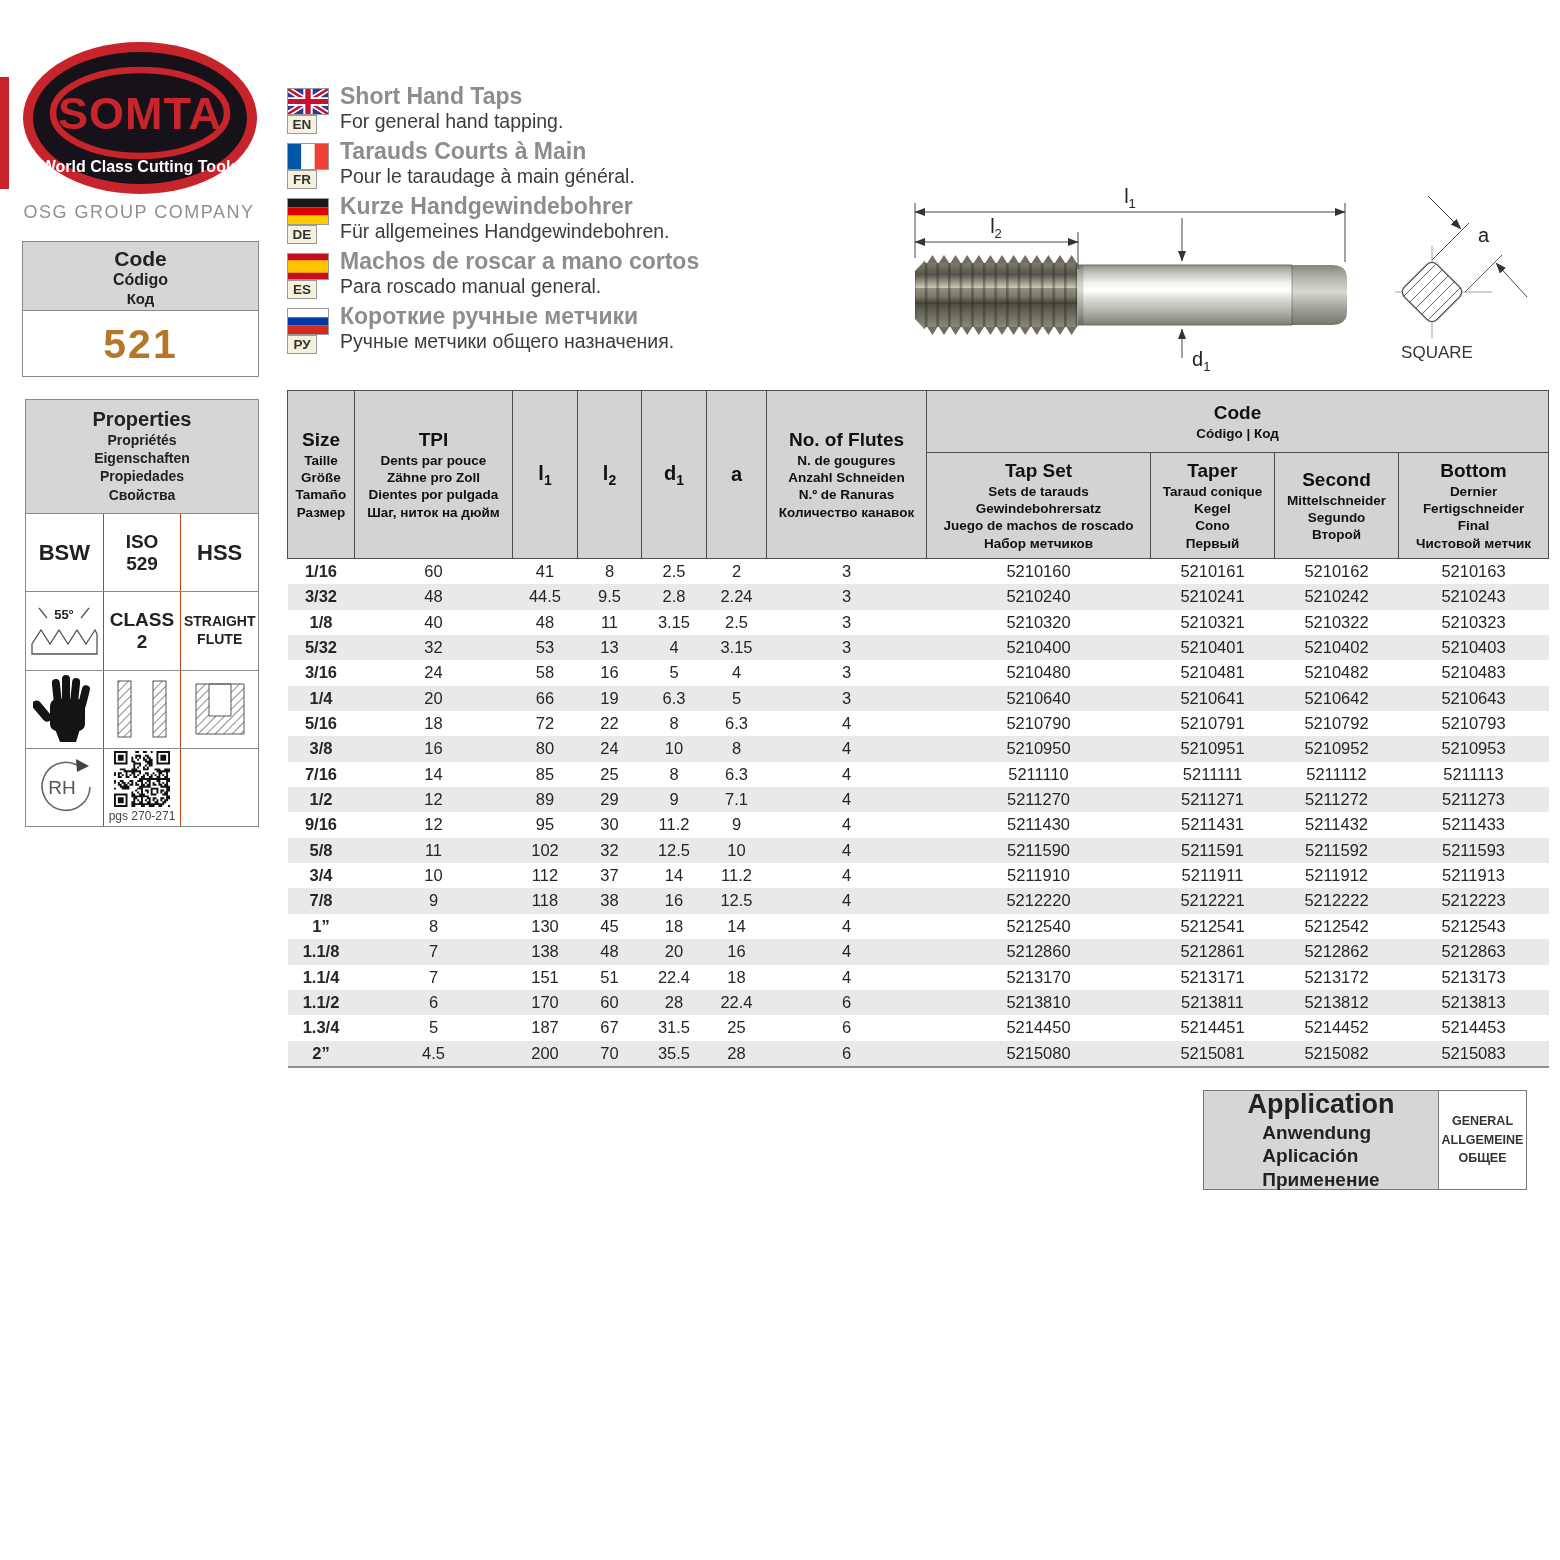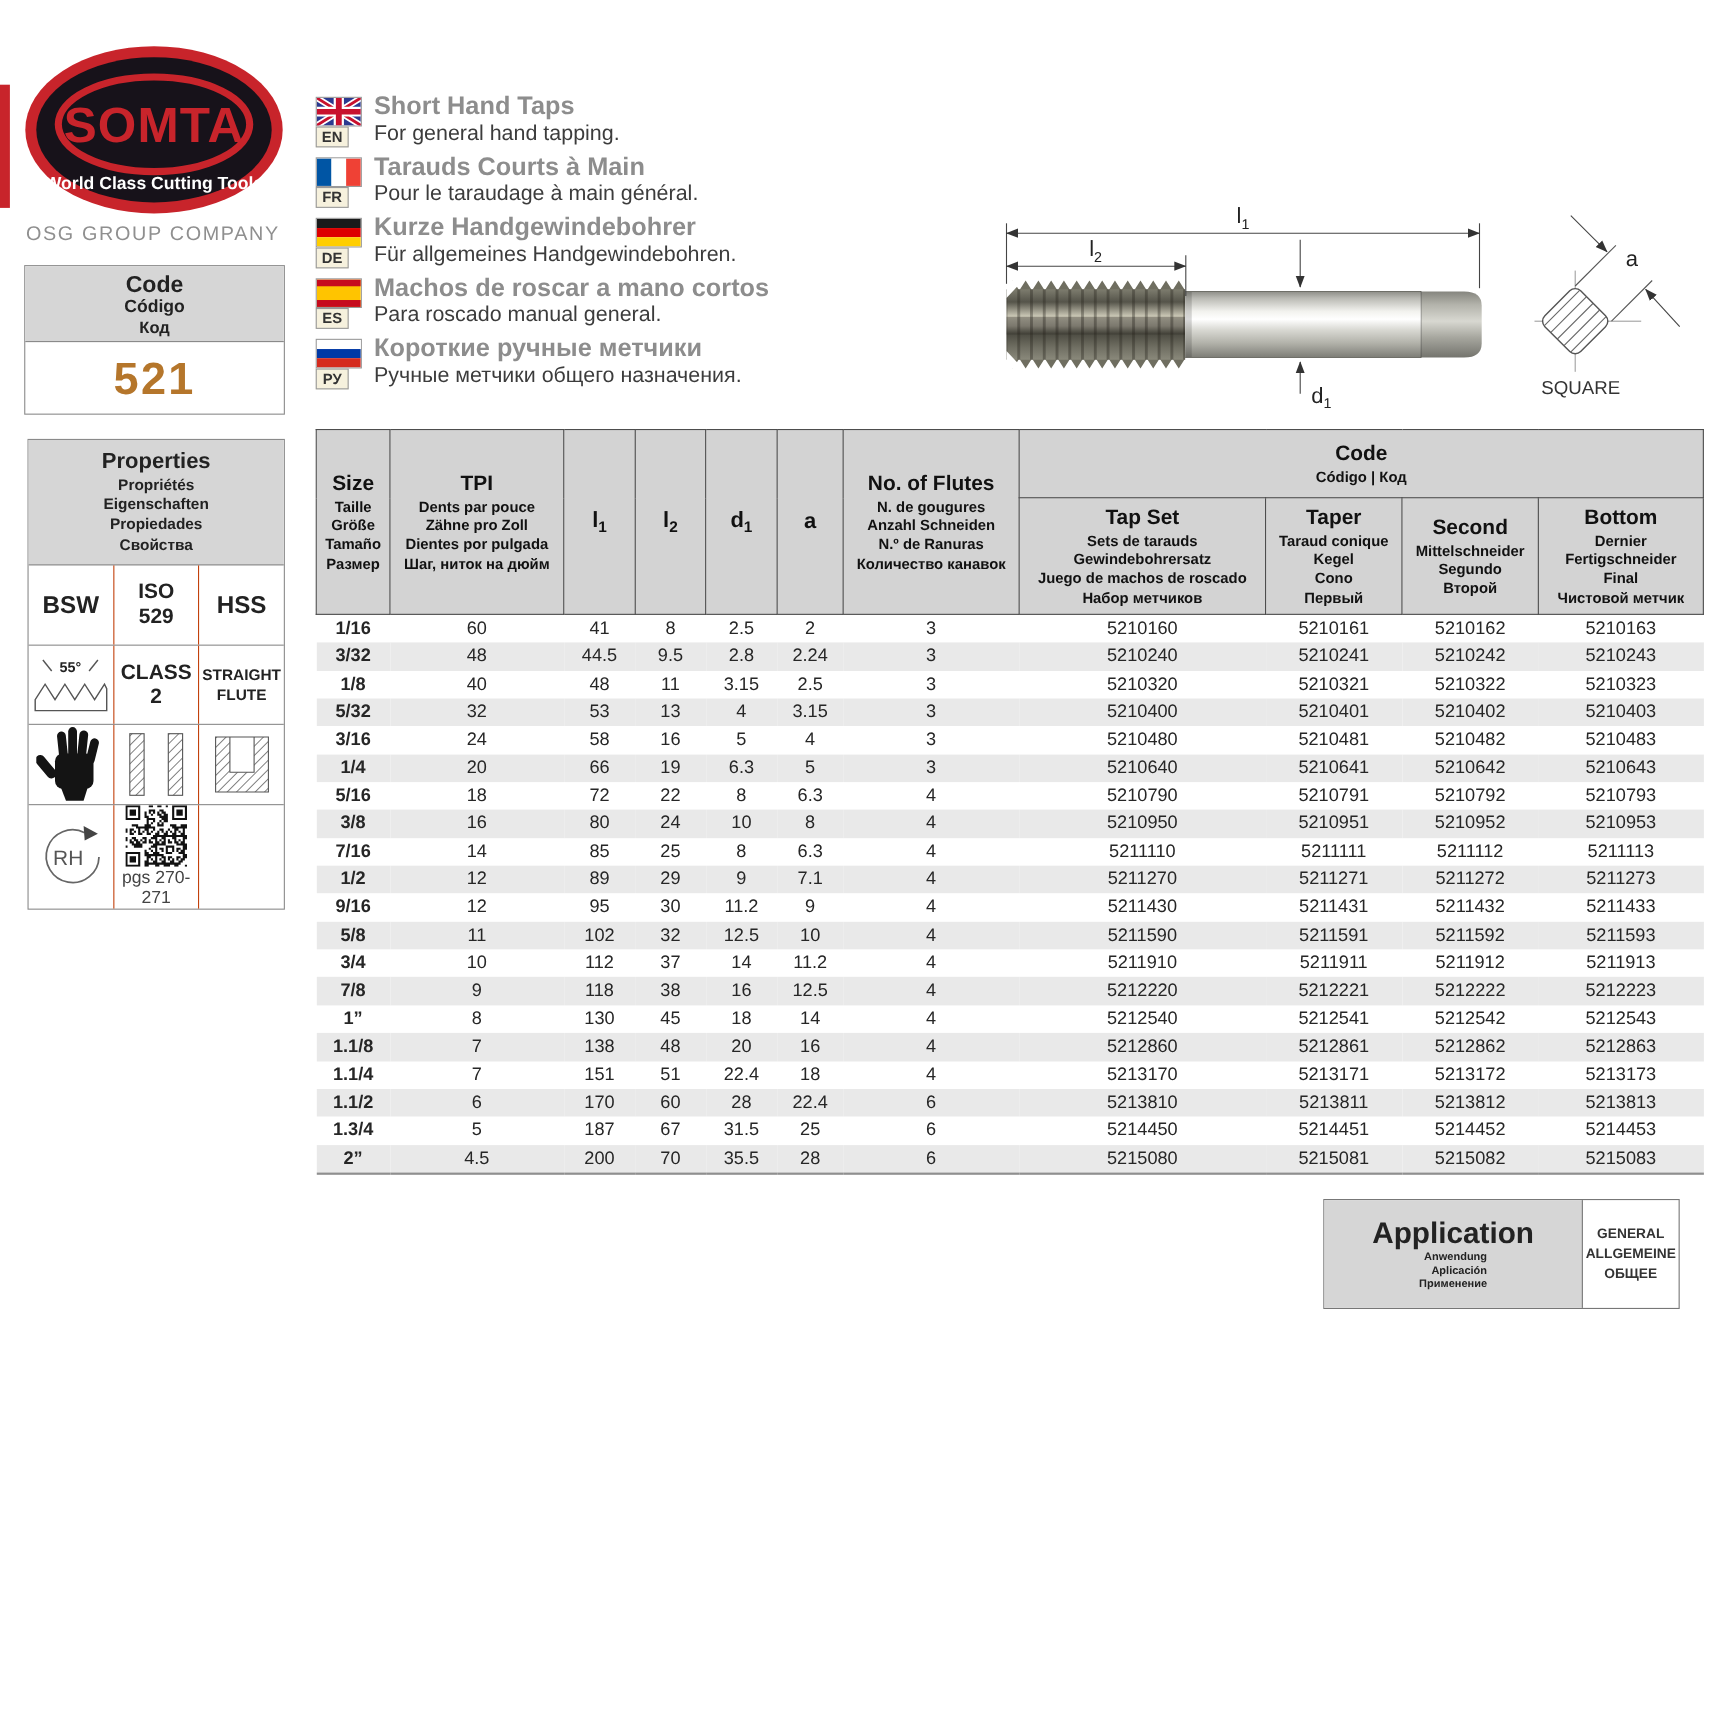--- a/index.html
+++ b/index.html
@@ -38,21 +38,21 @@
   .props-subs { font-size:14px; font-weight:bold; line-height:1.3; white-space:pre-line; }
   .props-grid { flex:1; display:flex; flex-direction:column; }
   .props-row { flex:1; display:flex; border-bottom:1px solid #8a8a8a; }
   .props-row:last-child { border-bottom:none; }
   .props-cell { flex:1; border-right:1px solid #c2410c; display:flex; flex-direction:column;
     align-items:center; justify-content:center; text-align:center; }
   .props-cell:last-child { border-right:none; }
   .pc-big { font-size:22px; font-weight:bold; }
   .pc-two { font-size:19px; font-weight:bold; line-height:1.15; white-space:pre-line; }
   .pc-small { font-size:14px; font-weight:bold; line-height:1.25; white-space:pre-line; }
-  .qr-caption { font-size:16px; color:#444; margin-top:2px; }
+  .qr-caption { font-size:12px; color:#444; margin-top:2px; }
 
   
   .langs { left:287px; top:86px; width:680px; height:280px; }
   .lang-block { position:absolute; left:0; width:680px; height:55px; }
   .lang-block:nth-child(1){ top:0; } .lang-block:nth-child(2){ top:55px; }
   .lang-block:nth-child(3){ top:110px; } .lang-block:nth-child(4){ top:165px; }
   .lang-block:nth-child(5){ top:220px; }
   .flag-box { position:absolute; left:0; top:2px; width:42px; height:27px; border:1px solid #999; }
   .flag-box svg { display:block; width:100%; height:100%; }
   .lang-code { position:absolute; left:0; top:29px; width:30px; height:19px;
@@ -81,21 +81,21 @@
     height:25.35px; line-height:25.35px; padding:0; border:none; }
   table.main tbody td:first-child { font-weight:bold; }
   table.main tbody tr:nth-child(even) { background:#e9e9e9; }
 
   
   .app-box { left:1203px; top:1090px; width:324px; height:100px; border:1px solid #777;
     display:flex; }
   .app-left { width:235px; background:#d6d6d6; border-right:1px solid #777;
     display:flex; flex-direction:column; align-items:center; justify-content:center; }
   .app-title { font-size:27px; font-weight:bold; line-height:1.2; }
-  .app-lines { font-size:10px; font-weight:bold; line-height:1.25; white-space:pre-line; text-align:right; }
+  .app-lines { font-size:19px; font-weight:bold; line-height:1.25; white-space:pre-line; text-align:left; }
   .app-right { flex:1; display:flex; align-items:center; justify-content:center;
     font-size:12.5px; font-weight:bold; color:#333; line-height:1.5; white-space:pre-line; text-align:center; }
 </style>
 </head>
 <body>
 
 <div class="page">
 
   <div class="abs red-edge"></div>
 

